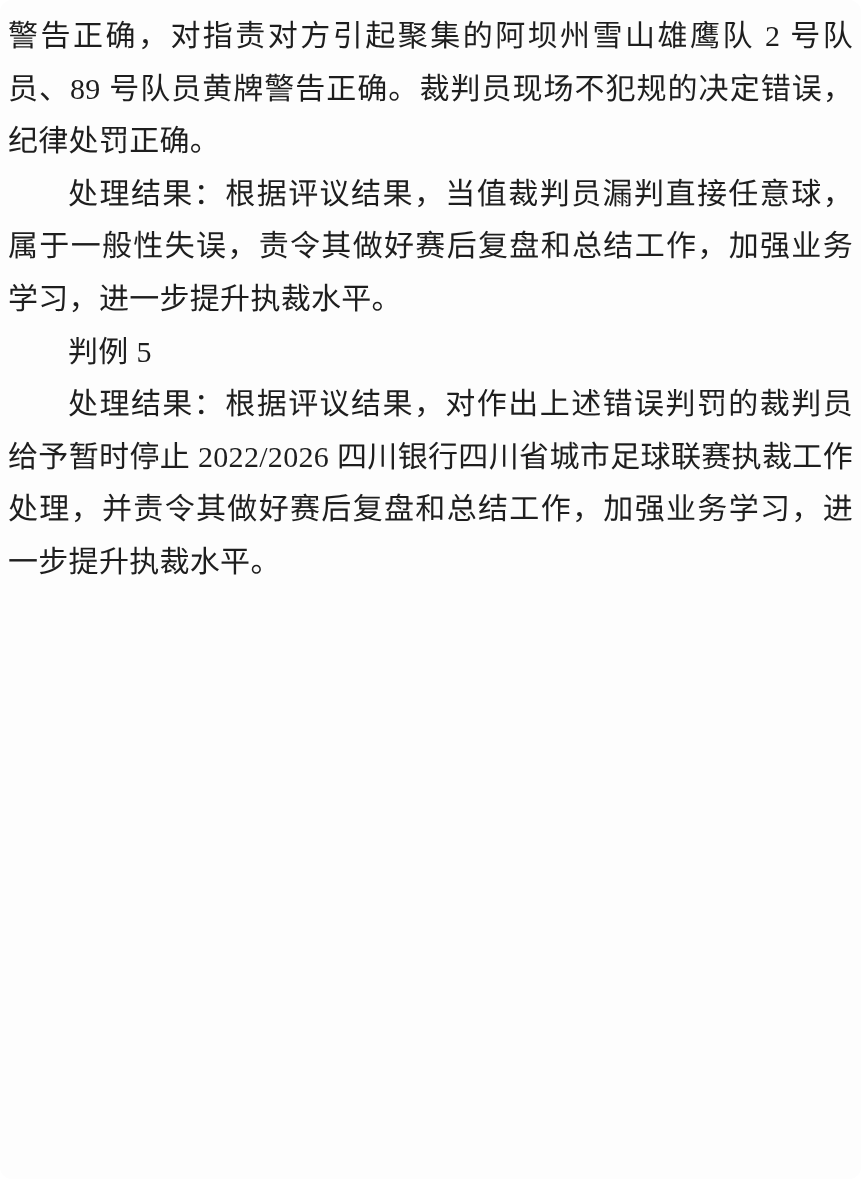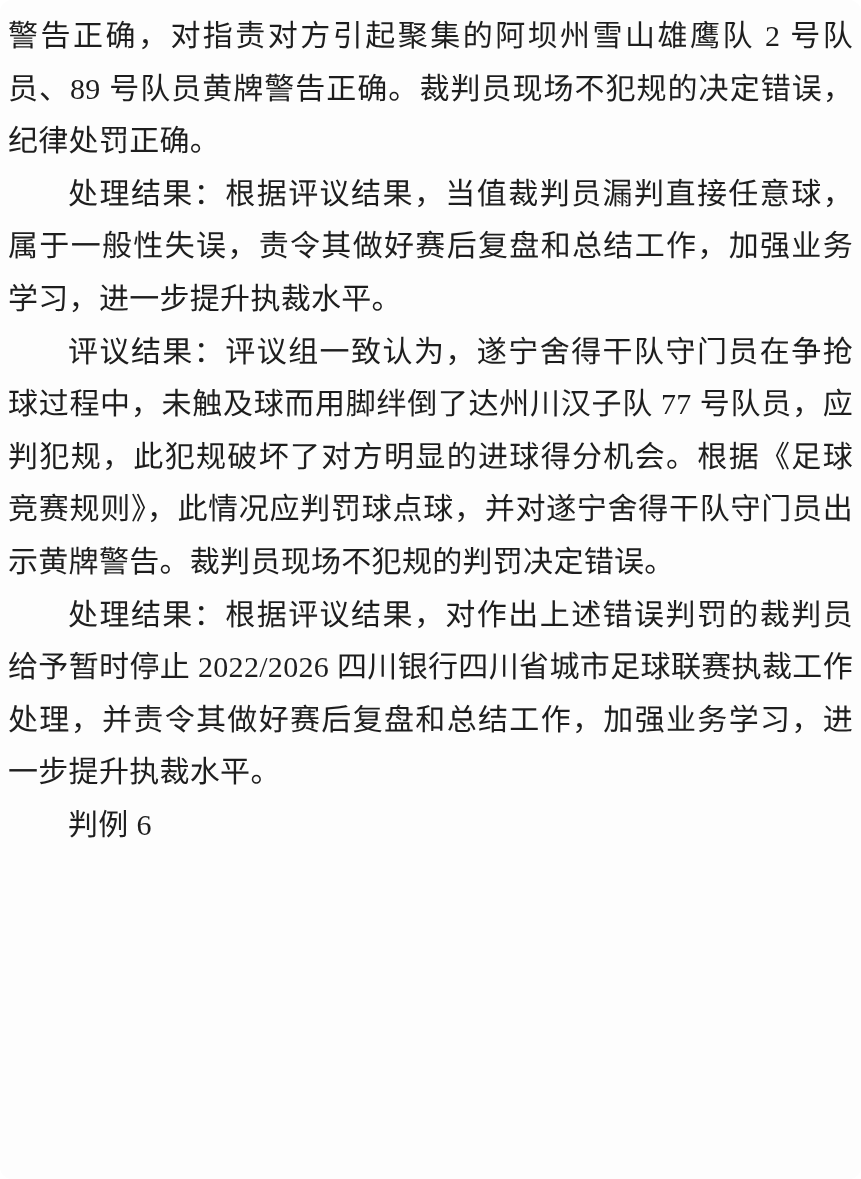--- a/index.html
+++ b/index.html
@@ -42,17 +42,16 @@
     font-weight: normal;
   }
 </style>
 </head>
 <body>
 
 <div class="page" style="background: rgb(253, 253, 253); color: rgb(30, 30, 30); border-radius: 12px;">
   <div class="doc-body" id="doc-body">
       <p class="doc-par"><span>警告正确，对指责对方引起聚集的阿坝州雪山雄鹰队 2 号队员、89 号队员黄牌警告正确。裁判员现场不犯规的决定错误，纪律处罚正确。</span></p>
       <p class="doc-par indent"><b>处理结果：</b><span>根据评议结果，当值裁判员漏判直接任意球，属于一般性失误，责令其做好赛后复盘和总结工作，加强业务学习，进一步提升执裁水平。</span></p>
-      <p class="doc-par indent"><b>评议结果：</b><span>评议组一致认为，遂宁舍得干队守门员在争抢球过程中，未触及球而用脚绊倒了达州川汉子队 77 号队员，应判犯规，此犯规破坏了对方明显的进球得分机会。根据《足球竞赛规则》，此情况应判罚球点球，并对遂宁舍得干队守门员出示黄牌警告。裁判员现场不犯规的判罚决定错误。</span></p>
+      <p class="doc-par indent heading"><b>判例 5</b></p>
       <p class="doc-par indent"><b>处理结果：</b><span>根据评议结果，对作出上述错误判罚的裁判员给予暂时停止 2022/2026 四川银行四川省城市足球联赛执裁工作处理，并责令其做好赛后复盘和总结工作，加强业务学习，进一步提升执裁水平。</span></p>
-      <p class="doc-par indent heading"><b>判例 6</b></p>
     </div>
 </div>
 
 </body></html>

